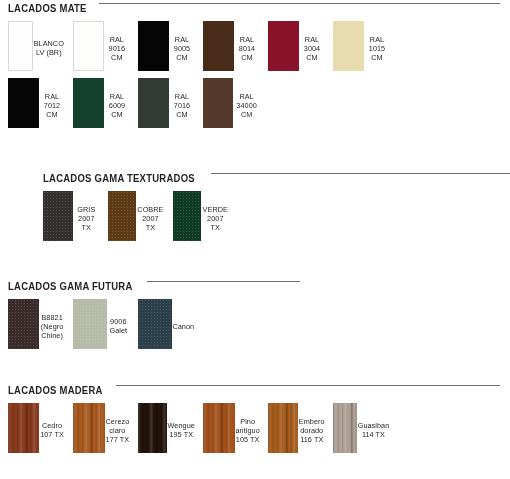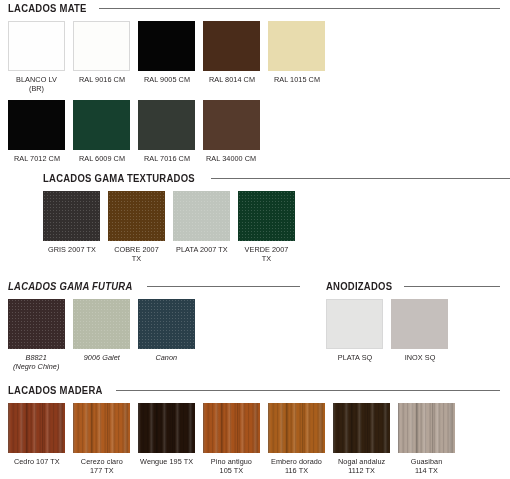--- a/index.html
+++ b/index.html
@@ -7,35 +7,35 @@
     width:510px;height:479px;overflow:hidden;
     background:#ffffff;
     font-family:"Liberation Sans", sans-serif;
     color:#231f20;
     -webkit-font-smoothing:antialiased;
   }
   .page{position:relative;width:510px;height:479px;}
 
   
   .sect-head{
-    display:flex;align-items:center;gap:8px;
+    display:flex;align-items:flex-start;gap:8px;
     padding:0 0 0 8px;
   }
   .sect-head .title{
     font-size:10px;font-weight:bold;letter-spacing:.25px;
     white-space:nowrap;color:#231f20;
     transform:scaleX(.95);transform-origin:left center;
   }
   .sect-head .rule{
     flex:1 1 auto;height:1px;background:#6f6f6f;margin-right:10px;
   }
 
   
   .row{display:flex;padding-left:8px;box-sizing:border-box;}
-  .cell{width:57px;margin-right:8px;display:flex;flex-direction:column;align-items:center;}
+  .cell{width:57px;margin-right:8px;display:flex;flex-direction:row;align-items:center;}
   .sw{
     width:57px;height:50px;box-sizing:border-box;
     background-clip:padding-box;
   }
   .sw.bordered{border:1px solid #d8d8d8;}
   .lbl{
     margin-top:4px;font-size:7.6px;line-height:9px;text-align:center;
     color:#231f20;letter-spacing:.05px;white-space:pre-line;
     transform:scaleX(.96);
   }
@@ -68,21 +68,21 @@
     content:"";position:absolute;inset:0;z-index:1;
     background-image:repeating-linear-gradient(90deg,
       rgba(255,255,255,.16) 0px, rgba(255,255,255,0) 3px,
       rgba(255,255,255,0) 11px, rgba(255,255,255,.12) 13px);
   }
 
   
   .block{position:absolute;left:0;width:510px;}
   #blk-mate{top:3px;}
   #blk-tex{top:173px;padding-left:35px;}
-  #blk-futura{top:281px;width:310px;font-style:italic;}
+  #blk-futura{top:281px;width:310px;}
   #blk-anod{top:281px;left:318px;width:192px;}
   #blk-anod .sect-head,#blk-anod .row{padding-left:8px;}
   #blk-madera{top:385px;}
   .rows{margin-top:7px;}
   .row + .row{margin-top:7px;align-items:flex-end;}
 </style>
 </head>
 <body>
 
 <div class="page">
@@ -104,20 +104,24 @@
           </div>
           <div class="cell">
             <div class="sw" style="background: rgb(5, 5, 5);"></div>
             <div class="lbl">RAL 9005 CM</div>
           </div>
           <div class="cell">
             <div class="sw" style="background: rgb(74, 44, 26);"></div>
             <div class="lbl">RAL 8014 CM</div>
           </div>
           <div class="cell">
+            <div class="sw" style="background: rgb(138, 18, 41);"></div>
+            <div class="lbl">RAL 3004 CM</div>
+          </div>
+          <div class="cell">
             <div class="sw" style="background: rgb(232, 220, 174);"></div>
             <div class="lbl">RAL 1015 CM</div>
           </div>
         </div>
         <div class="row">
           <div class="cell">
             <div class="sw" style="background: rgb(6, 6, 6);"></div>
             <div class="lbl">RAL 7012 CM</div>
           </div>
           <div class="cell">
@@ -143,24 +147,20 @@
     </div>
     <div class="rows">
         <div class="row">
           <div class="cell">
             <div class="sw tex" style="background: rgb(51, 47, 46);"></div>
             <div class="lbl">GRIS 2007 TX</div>
           </div>
           <div class="cell">
             <div class="sw tex" style="background: rgb(92, 58, 19);"></div>
             <div class="lbl">COBRE 2007 TX</div>
-          </div>
-          <div class="cell">
-            <div class="sw tex" style="background: rgb(191, 197, 189);"></div>
-            <div class="lbl">PLATA 2007 TX</div>
           </div>
           <div class="cell">
             <div class="sw tex" style="background: rgb(14, 58, 36);"></div>
             <div class="lbl">VERDE 2007 TX</div>
           </div>
         </div>
       </div>
   </div>
 
   <div class="block" id="blk-futura">
@@ -181,36 +181,20 @@
           </div>
           <div class="cell">
             <div class="sw tex" style="background: rgb(42, 63, 74);"></div>
             <div class="lbl">Canon</div>
           </div>
         </div>
       </div>
   </div>
 
   <div class="block" id="blk-anod">
-    <div class="sect-head">
-      <span class="title">ANODIZADOS</span>
-      <span class="rule"></span>
-    </div>
-    <div class="rows">
-        <div class="row">
-          <div class="cell">
-            <div class="sw bordered" style="background: rgb(228, 228, 227);"></div>
-            <div class="lbl">PLATA SQ</div>
-          </div>
-          <div class="cell">
-            <div class="sw" style="background: rgb(197, 191, 188);"></div>
-            <div class="lbl">INOX SQ</div>
-          </div>
-        </div>
-      </div>
   </div>
 
   <div class="block" id="blk-madera">
     <div class="sect-head">
       <span class="title">LACADOS MADERA</span>
       <span class="rule"></span>
     </div>
     <div class="rows">
         <div class="row">
           <div class="cell">
@@ -230,25 +214,20 @@
             <div class="sw wood" style="background: rgb(166, 82, 27);"></div>
             <div class="lbl">Pino antiguo
 105 TX</div>
           </div>
           <div class="cell">
             <div class="sw wood" style="background: rgb(168, 94, 28);"></div>
             <div class="lbl">Embero dorado
 116 TX</div>
           </div>
           <div class="cell">
-            <div class="sw wood" style="background: rgb(50, 32, 15);"></div>
-            <div class="lbl">Nogal andaluz
-1112 TX</div>
-          </div>
-          <div class="cell">
             <div class="sw wood" style="background: rgb(179, 164, 152);"></div>
             <div class="lbl">Guasiban
 114 TX</div>
           </div>
         </div>
       </div>
   </div>
 
 </div>
 

